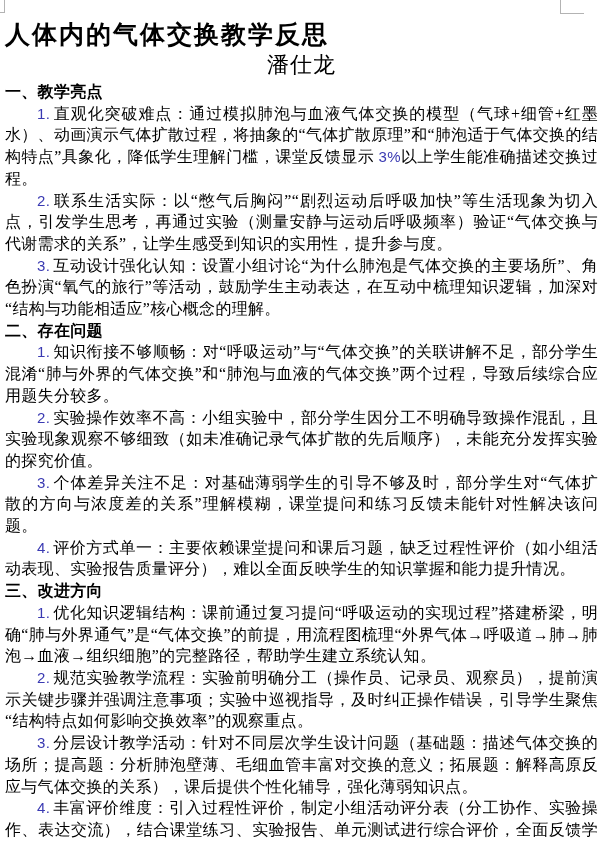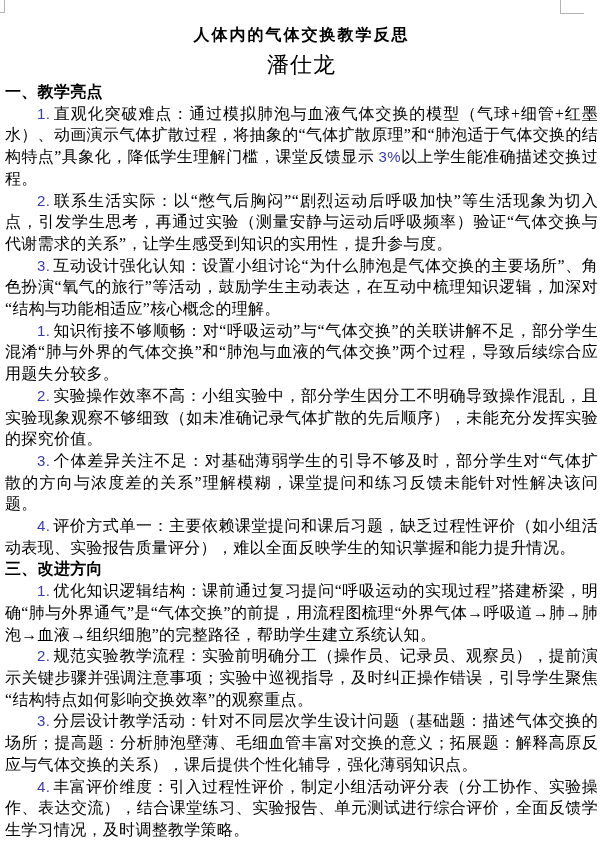--- a/index.html
+++ b/index.html
@@ -20,24 +20,24 @@
 
   .doc {
     position: absolute;
     left: 0; top: 0;
     width: 604px;
     padding: 0 6px 0 5px;
     box-sizing: border-box;
   }
   .doc-title {
     margin: 20px 0 0 0;
-    font-size: 16px;
+    font-size: 25px;
     line-height: 30px;
     font-weight: bold;
-    text-align: center;
+    text-align: left;
     letter-spacing: 2px;
   }
   .doc-author {
     margin: 3px 0 5px 0;
     font-size: 22px;
     line-height: 23px;
     text-align: center;
     letter-spacing: 1px;
     font-weight: normal;
   }
@@ -82,20 +82,21 @@
   <div class="doc-author">潘仕龙</div>
 
   <h2 class="sec-heading">一、教学亮点</h2>
 
   <p class="para"><span class="num">1.</span><span>直观化突破难点：通过模拟肺泡与血液气体交换的模型（气球+细管+红墨水）、动画演示气体扩散过程，将抽象的“气体扩散原理”和“肺泡适于气体交换的结构特点”具象化，降低学生理解门槛，课堂反馈显示 </span><span class="hl">3%</span><span>以上学生能准确描述交换过程。</span></p>
 
   <p class="para"><span class="num">2.</span><span>联系生活实际：以“憋气后胸闷”“剧烈运动后呼吸加快”等生活现象为切入点，引发学生思考，再通过实验（测量安静与运动后呼吸频率）验证“气体交换与代谢需求的关系”，让学生感受到知识的实用性，提升参与度。</span></p>
 
   <p class="para"><span class="num">3.</span><span>互动设计强化认知：设置小组讨论“为什么肺泡是气体交换的主要场所”、角色扮演“氧气的旅行”等活动，鼓励学生主动表达，在互动中梳理知识逻辑，加深对“结构与功能相适应”核心概念的理解。</span></p>
 
+  <h2 class="sec-heading">二、存在问题</h2>
 
   <p class="para"><span class="num">1.</span><span>知识衔接不够顺畅：对“呼吸运动”与“气体交换”的关联讲解不足，部分学生混淆“肺与外界的气体交换”和“肺泡与血液的气体交换”两个过程，导致后续综合应用题失分较多。</span></p>
 
   <p class="para"><span class="num">2.</span><span>实验操作效率不高：小组实验中，部分学生因分工不明确导致操作混乱，且实验现象观察不够细致（如未准确记录气体扩散的先后顺序），未能充分发挥实验的探究价值。</span></p>
 
   <p class="para"><span class="num">3.</span><span>个体差异关注不足：对基础薄弱学生的引导不够及时，部分学生对“气体扩散的方向与浓度差的关系”理解模糊，课堂提问和练习反馈未能针对性解决该问题。</span></p>
 
   <p class="para"><span class="num">4.</span><span>评价方式单一：主要依赖课堂提问和课后习题，缺乏过程性评价（如小组活动表现、实验报告质量评分），难以全面反映学生的知识掌握和能力提升情况。</span></p>
 
   <h2 class="sec-heading">三、改进方向</h2>

